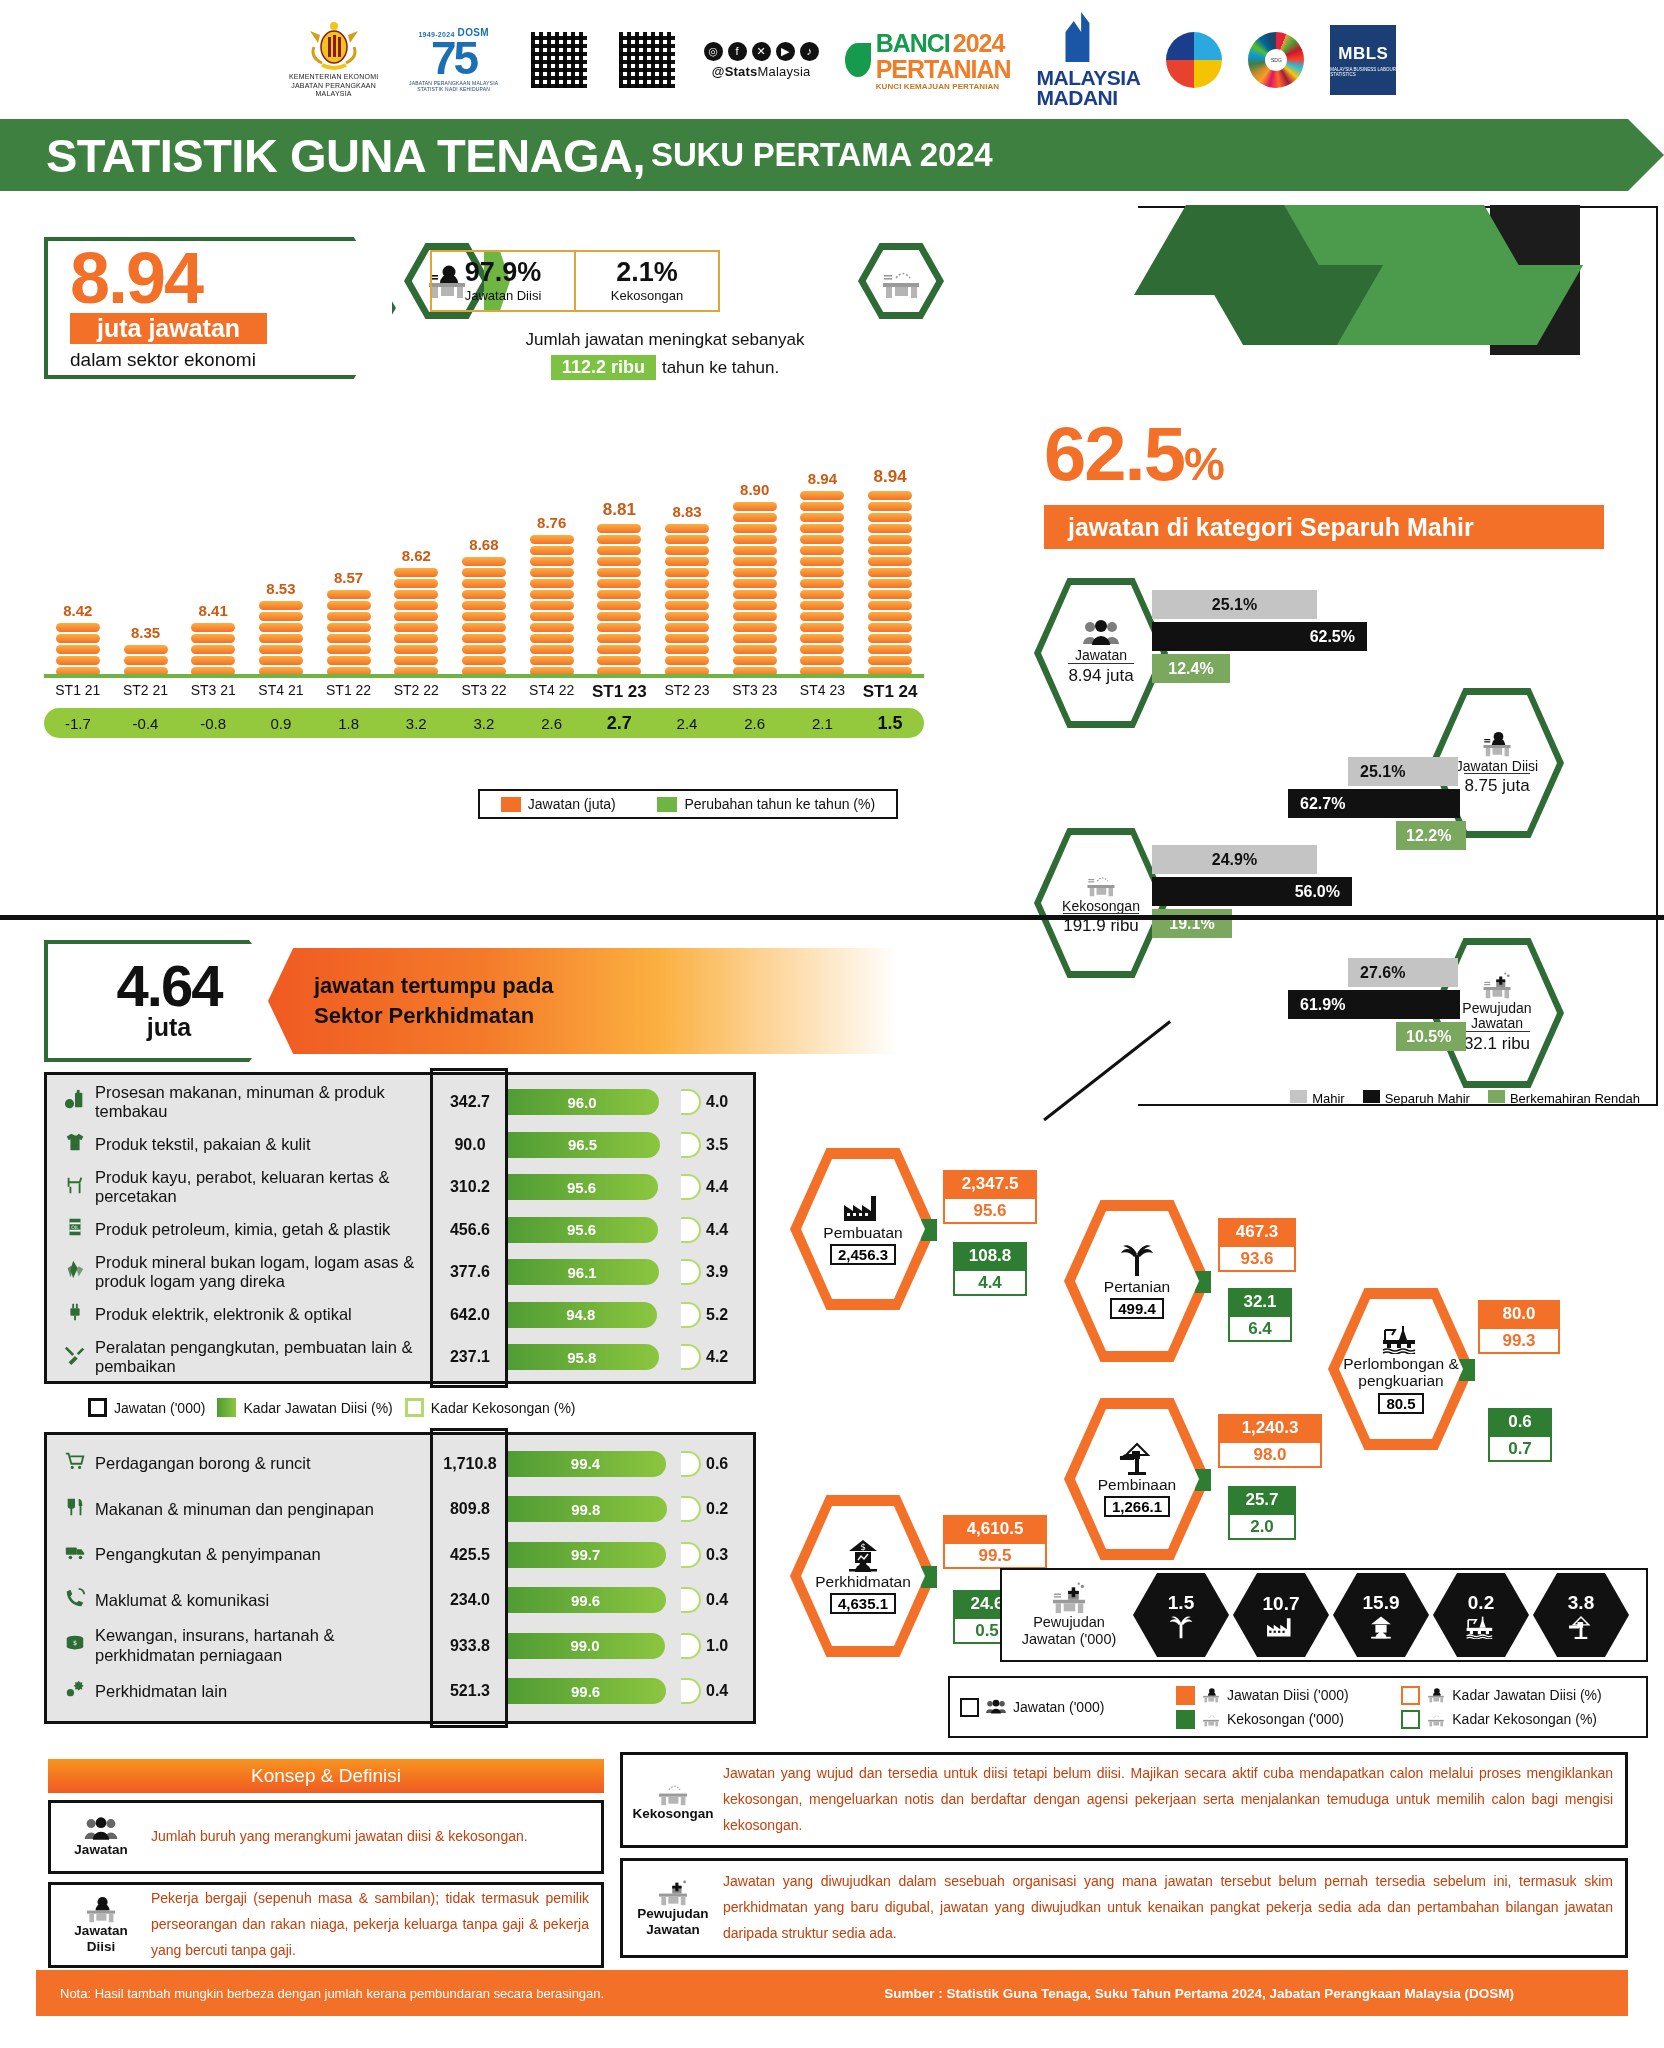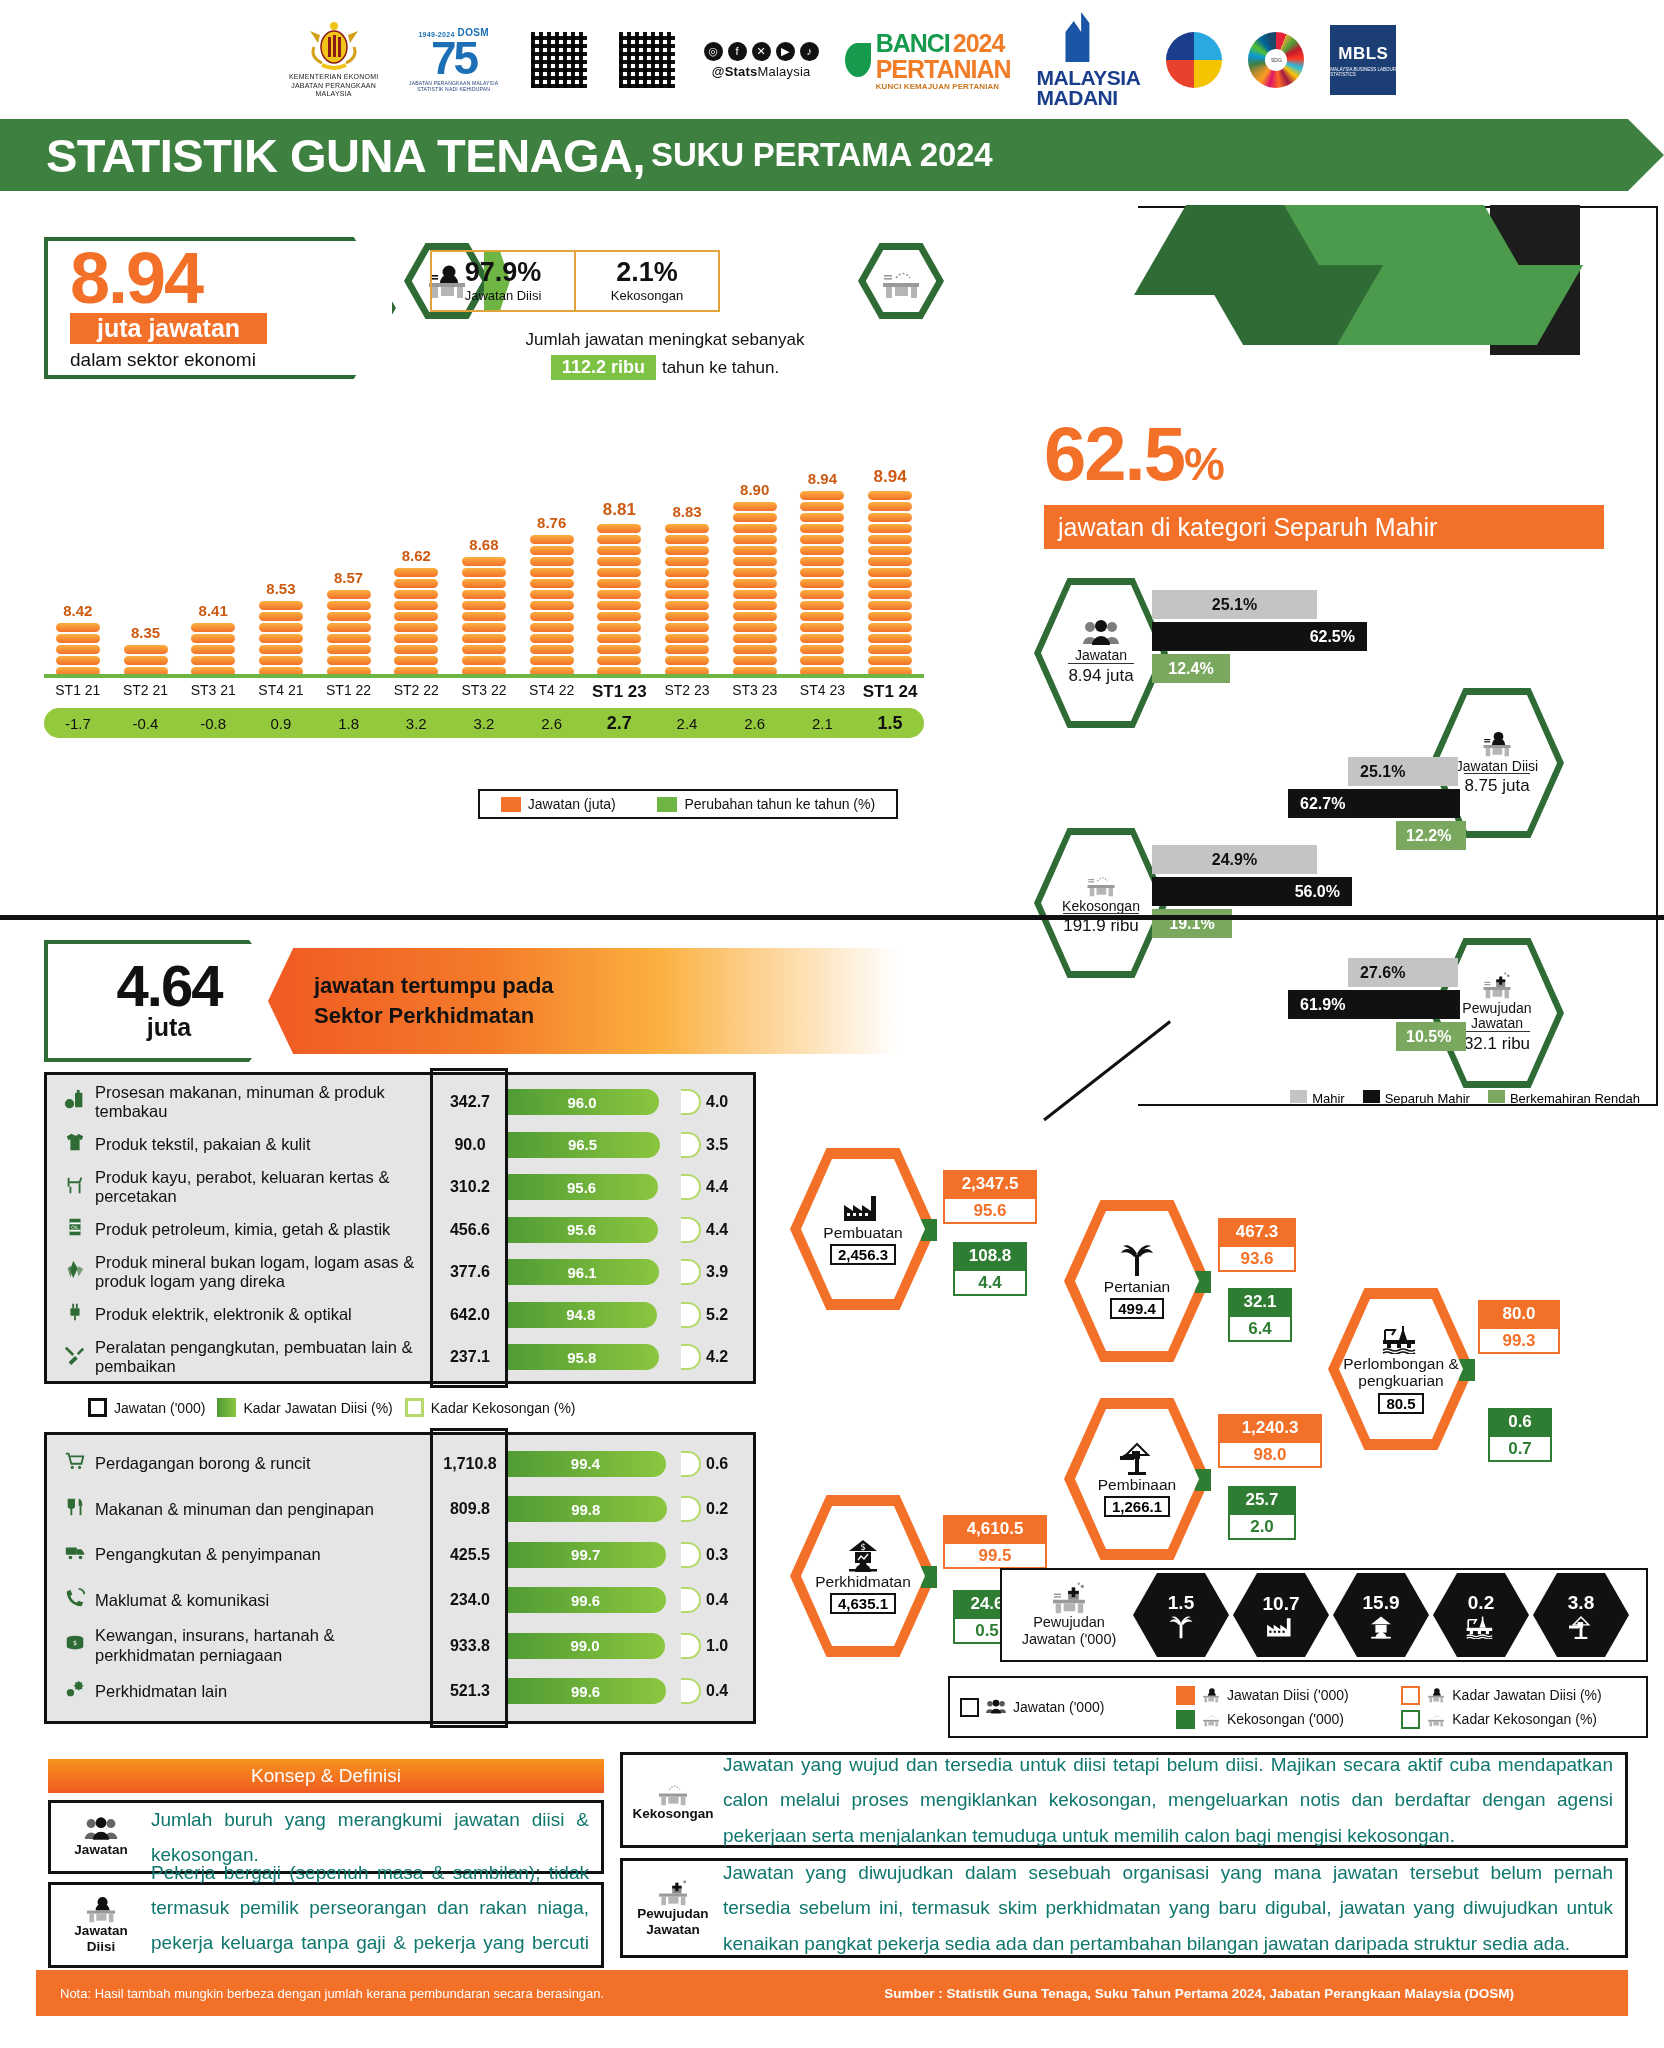--- a/index.html
+++ b/index.html
@@ -118,21 +118,21 @@
   .sw.or { background:#f37029;} .sw.gr { background:#6fb544;}
   .ribbon { position:absolute; left:1160px; top:205px; width:430px; height:145px;}
   .r1 { position:absolute; left:0; top:0; width:200px; height:90px; background:#2f6b35; transform: skewX(-30deg);}
   .r2 { position:absolute; left:150px; top:0; width:200px; height:90px; background:#4c9a4c; transform: skewX(30deg);}
   .r3 { position:absolute; left:60px; top:60px; width:210px; height:80px; background:#2f6b35; transform: skewX(30deg);}
   .r4 { position:absolute; left:200px; top:60px; width:200px; height:80px; background:#4c9a4c; transform: skewX(-30deg);}
   .r5 { position:absolute; left:330px; top:0px; width:90px; height:150px; background:#1c1c1c;}
 
   .big625 { position:absolute; left:1044px; top:410px; font-size:76px; font-weight:800; color:#f37029; letter-spacing:-2px;}
   .big625 span { font-size:46px; }
-  .cat-band { position:absolute; left:1044px; top:505px; width:560px; height:44px; background:#f37029; display:flex; align-items:center; padding-left:14px; color:#fff; font-size:25px; font-weight:400;}
+  .cat-band { position:absolute; left:1044px; top:505px; width:560px; height:44px; background:#f37029; display:flex; align-items:center; padding-left:24px; color:#fff; font-size:25px; font-weight:700;}
   .hexbig { position:absolute; width:134px; height:150px; }
   .hexbig .outer { position:absolute; inset:0; clip-path: polygon(25% 0,75% 0,100% 50%,75% 100%,25% 100%,0 50%); background:#2f6b35;}
   .hexbig .inner { position:absolute; inset:7px; clip-path: polygon(25% 0,75% 0,100% 50%,75% 100%,25% 100%,0 50%); background:#fff; display:flex; flex-direction:column; align-items:center; justify-content:center;}
   .hexbig .ico { font-size:26px; line-height:1; }
   .hexbig .nm { font-size:14px; color:#111; margin-top:2px; text-align:center; line-height:1.05;}
   .hexbig .vl { font-size:17px; color:#111; border-top:1.5px solid #333; margin-top:0; padding-top:2px;}
   .hexbar { position:absolute; height:29px; display:flex; align-items:center; font-size:16px; font-weight:700;}
   .hb-gray { background:#c4c4c4; color:#111; justify-content:center;}
   .hb-black { background:#111; color:#fff; justify-content:flex-end; padding-right:12px;}
   .hb-green { background:#79a85e; color:#fff; justify-content:center;}
@@ -204,21 +204,21 @@
   .bl-sw.ow{border:2.5px solid #111;background:#fff;}
   .bl-sw.o{background:#f37029;}
   .bl-sw.g{background:#2f7d32;}
   .bl-sw.oo{border:2.5px solid #f37029;background:#fff;}
   .bl-sw.go{border:2.5px solid #2f7d32;background:#fff;}
 
   
   .konsep-hd { position:absolute; left:48px; top:1759px; width:556px; height:34px; background:linear-gradient(180deg,#f7941e,#f05a22); color:#fff; font-size:19px; display:flex; align-items:center; justify-content:center;}
   .defbox { position:absolute; border:3px solid #111; background:#fff; display:flex; align-items:center; padding:8px 12px; gap:12px;}
   .def-ico { width:76px; display:flex; flex-direction:column; align-items:center; font-size:13.5px; font-weight:700; color:#111; line-height:1.15;}
-  .def-txt { flex:1; font-size:19px; color:#0f766e; line-height:1.85; text-align:justify;}
+  .def-txt { flex:1; font-size:14px; color:#c2410c; line-height:1.85; text-align:justify;}
 
   .footer { position:absolute; left:36px; top:1970px; width:1592px; height:46px; background:#f37029; color:#fff; display:flex; align-items:center; padding:0 24px; }
   .f-note { font-size:13px; }
   .f-src { font-size:13.5px; font-weight:700; margin-left:auto; margin-right:90px;}
 </style>
 </head>
 <body>
 <div class="page">
 
 <div class="logo-bar">

